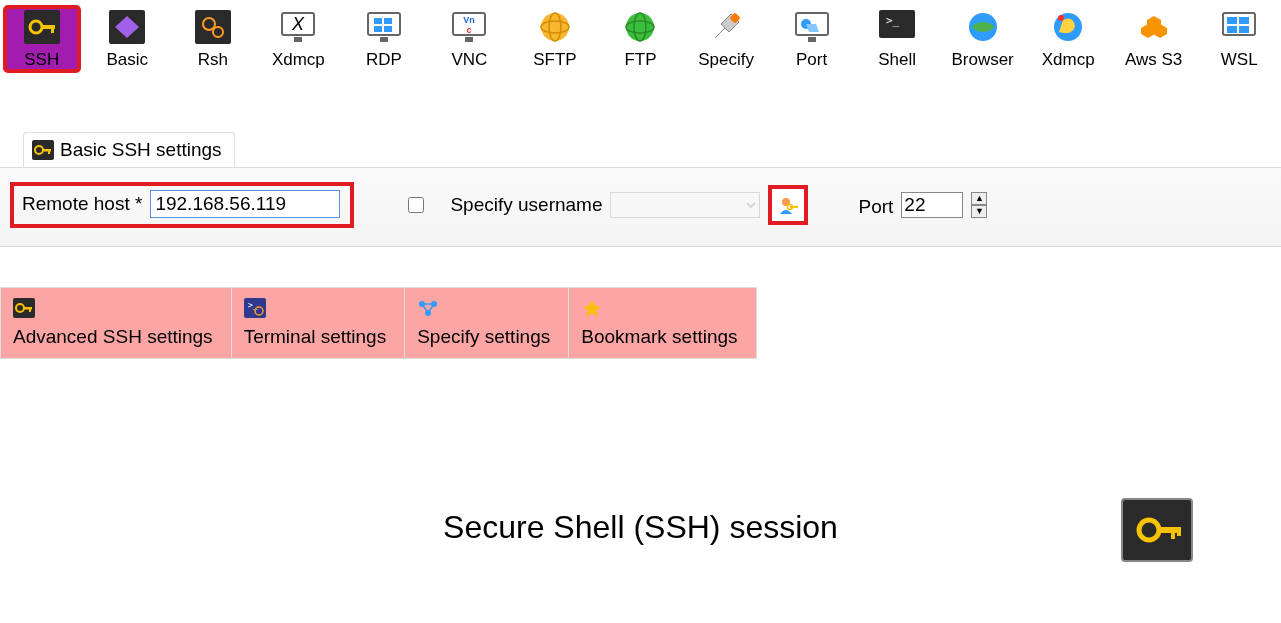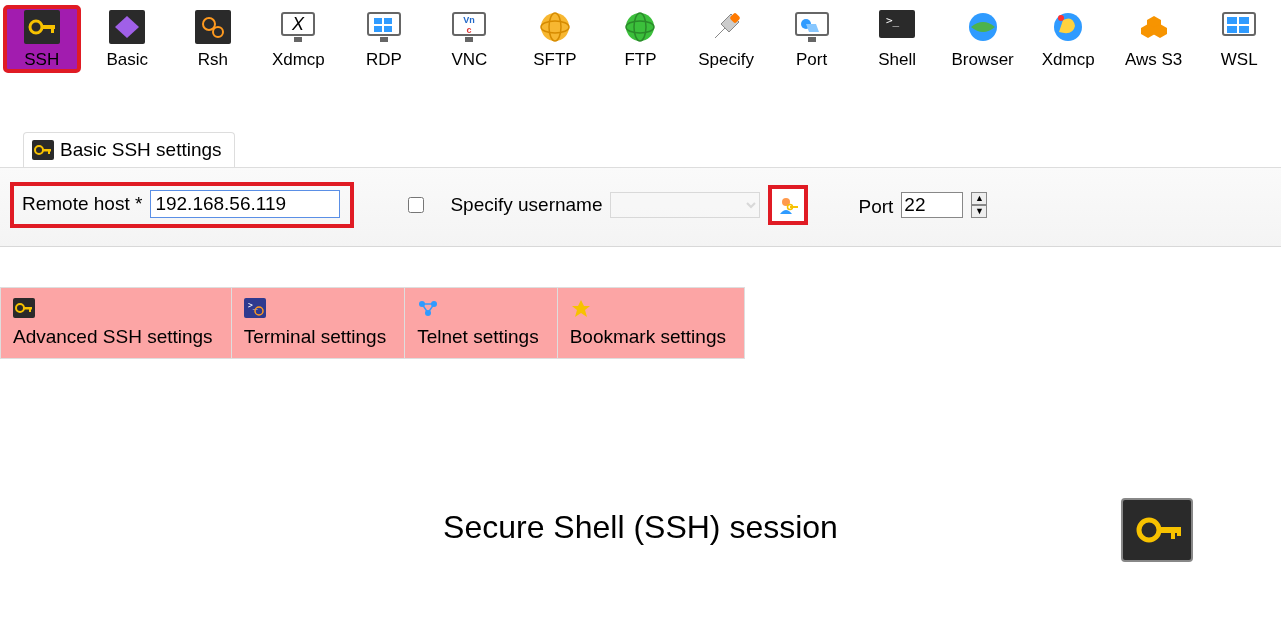--- a/index.html
+++ b/index.html
@@ -409,21 +409,21 @@
   </div>
   <div class="stab">
     <span>
       <svg width="22" height="20">
           <circle cx="5" cy="6" r="3" fill="#2f9bff"></circle>
           <circle cx="17" cy="6" r="3" fill="#2f9bff"></circle>
           <circle cx="11" cy="15" r="3" fill="#2f9bff"></circle>
           <path d="M5 6 L17 6 L11 15 Z" fill="none" stroke="#2f9bff" stroke-width="1.5"></path>
         </svg>
     </span>
-    <span>Telnet settings</span>
+    <span>Specify settings</span>
   </div>
   <div class="stab">
     <span>
       <svg width="22" height="20">
           <polygon points="11,2 14,8 20,8 15,12 17,19 11,15 5,19 7,12 2,8 8,8" fill="#f7c200"></polygon>
         </svg>
     </span>
     <span>Bookmark settings</span>
   </div>
 </div>

